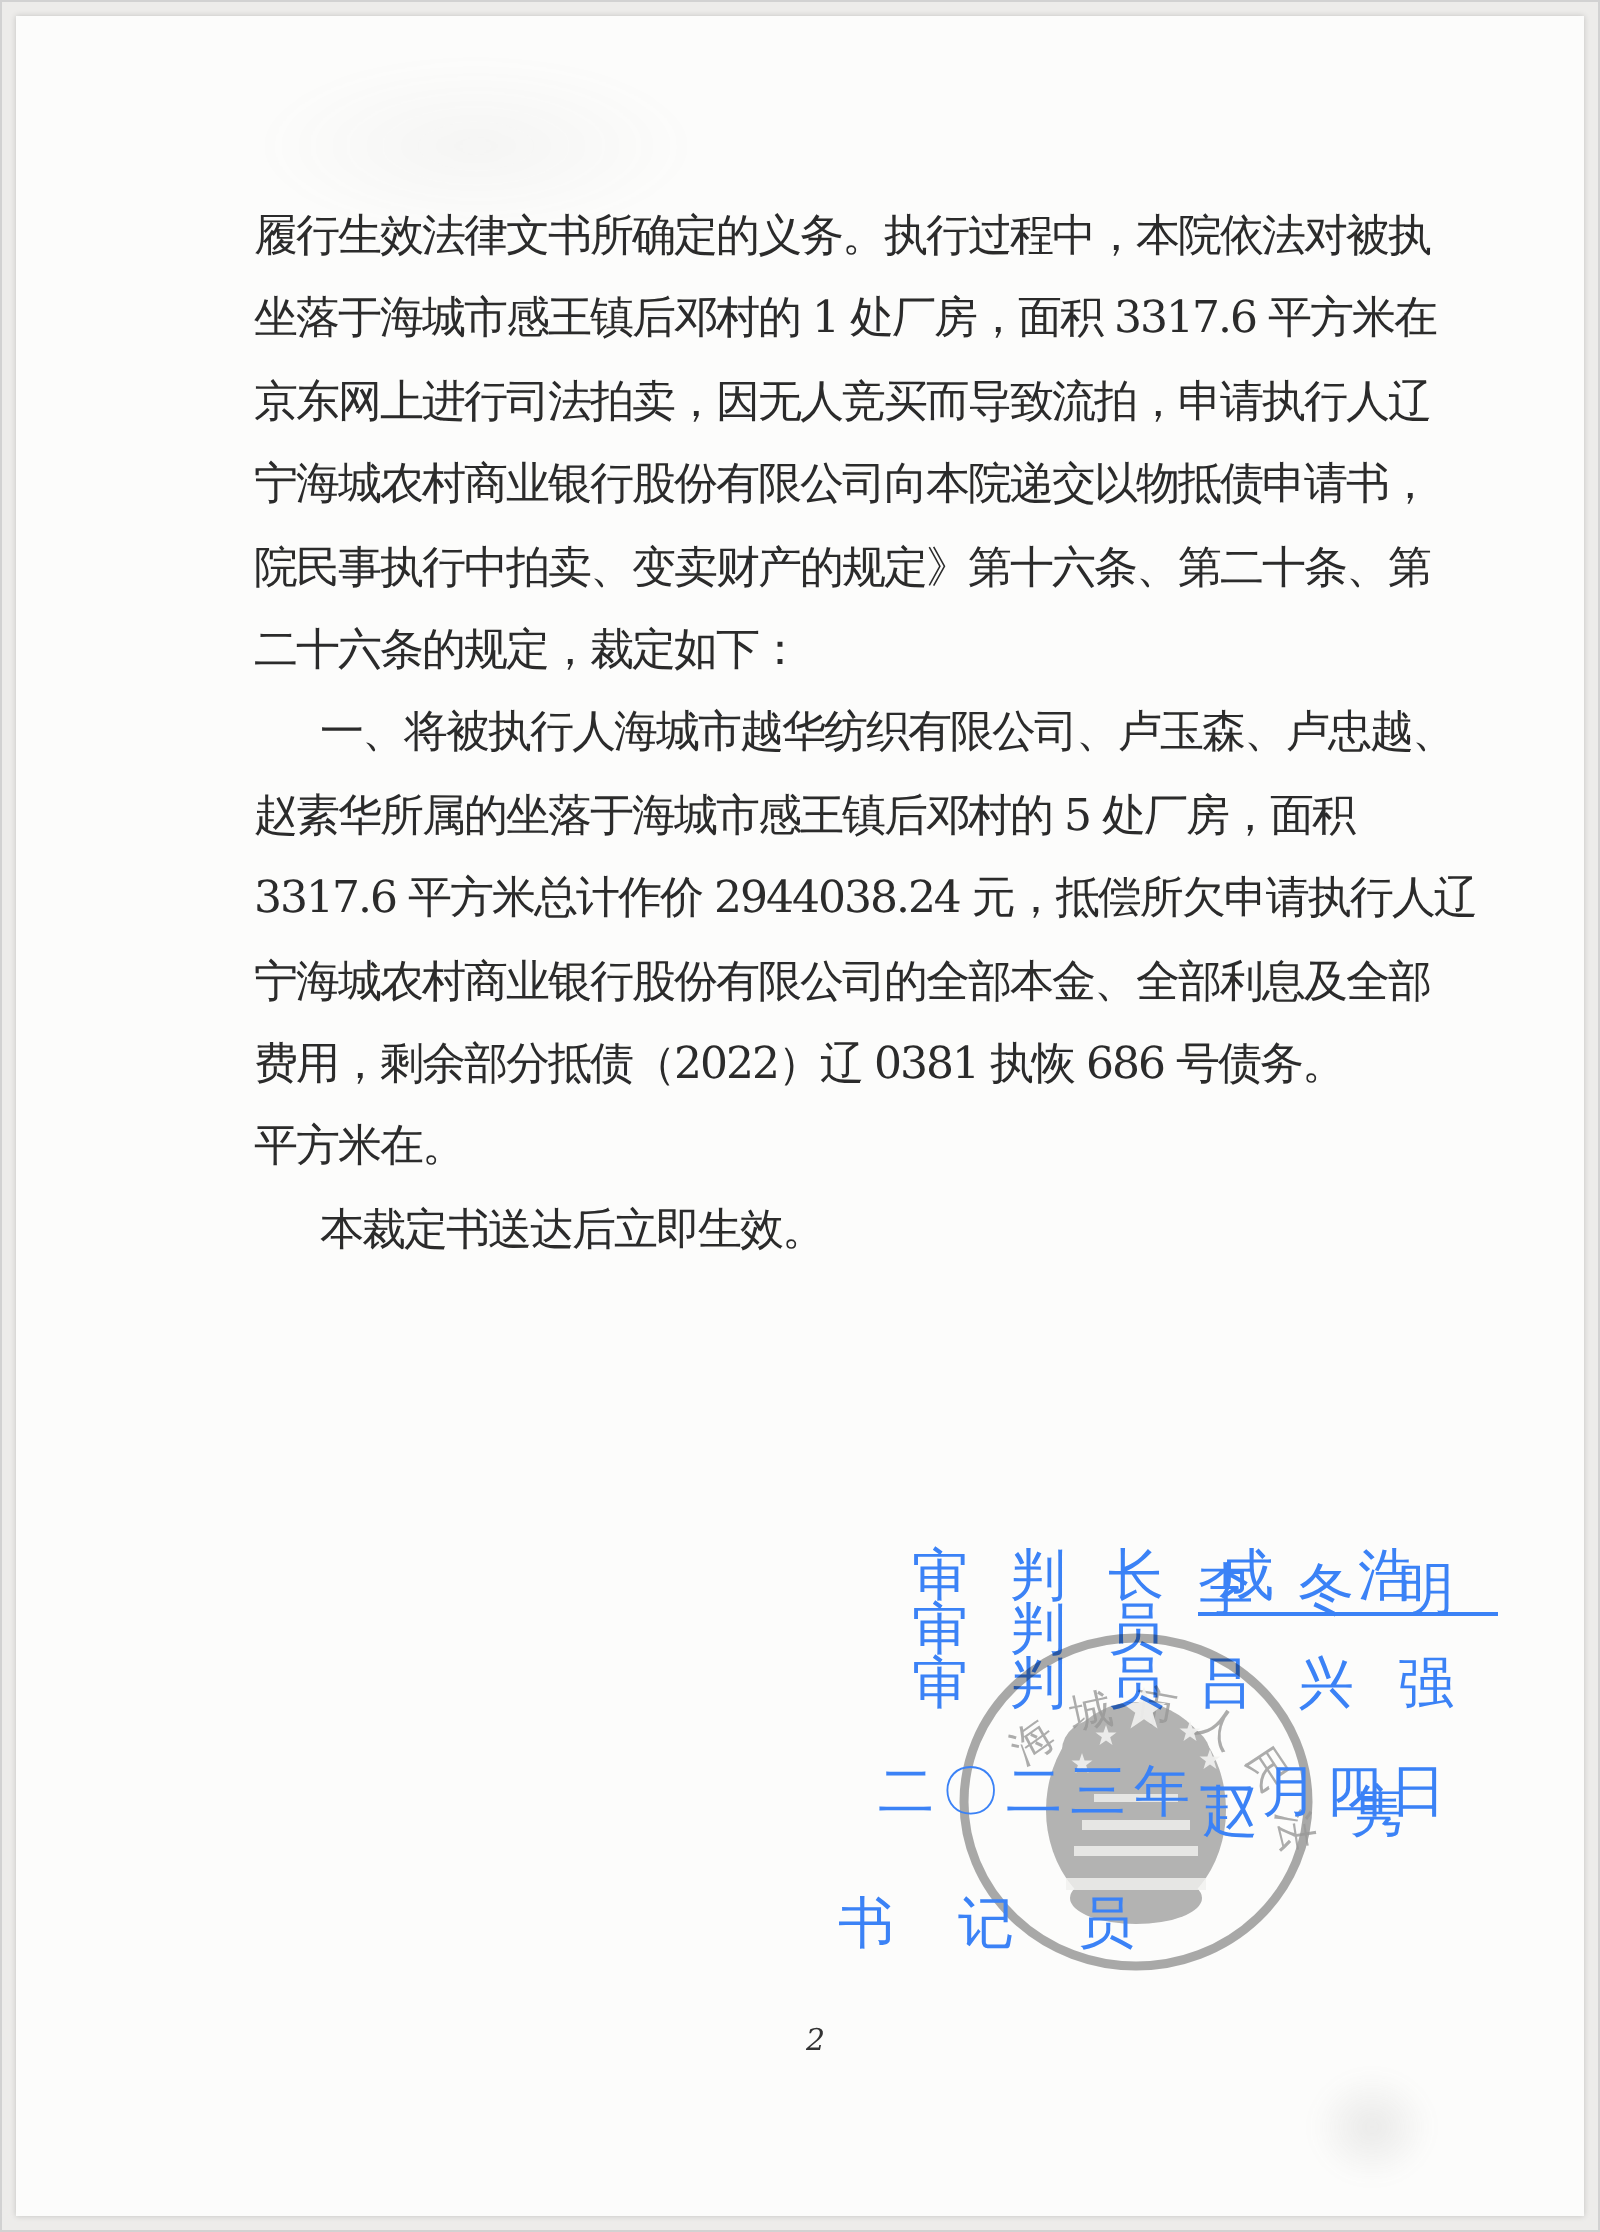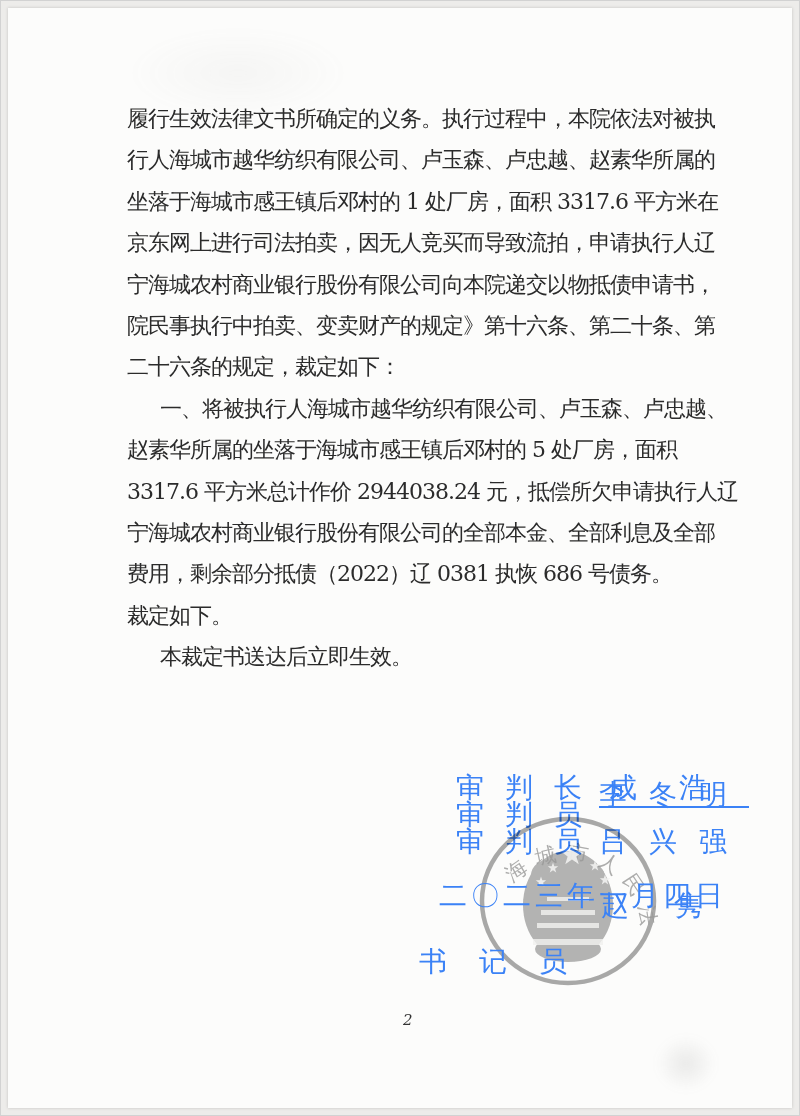--- a/index.html
+++ b/index.html
@@ -59,32 +59,31 @@
 <body>
 
 <div class="scan">
   <div class="page">
 
     <div class="smudge b"></div>
     <div class="smudge a"></div>
 
     <div class="body-text">
       <div class="ln">履行生效法律文书所确定的义务。执行过程中，本院依法对被执</div>
-      <div class="ln">行人海城市越华纺织有限公司、卢玉森、卢忠越、赵素华所属的</div>
       <div class="ln">坐落于海城市感王镇后邓村的 1 处厂房，面积 3317.6 平方米在</div>
       <div class="ln">京东网上进行司法拍卖，因无人竞买而导致流拍，申请执行人辽</div>
       <div class="ln">宁海城农村商业银行股份有限公司向本院递交以物抵债申请书，</div>
       <div class="ln">院民事执行中拍卖、变卖财产的规定》第十六条、第二十条、第</div>
       <div class="ln">二十六条的规定，裁定如下：</div>
       <div class="ln ind">一、将被执行人海城市越华纺织有限公司、卢玉森、卢忠越、</div>
       <div class="ln">赵素华所属的坐落于海城市感王镇后邓村的 5 处厂房，面积</div>
       <div class="ln">3317.6 平方米总计作价 2944038.24 元，抵偿所欠申请执行人辽</div>
       <div class="ln">宁海城农村商业银行股份有限公司的全部本金、全部利息及全部</div>
       <div class="ln">费用，剩余部分抵债（2022）辽 0381 执恢 686 号债务。</div>
-      <div class="ln">裁定如下。</div>
+      <div class="ln">平方米在。</div>
       <div class="ln ind">本裁定书送达后立即生效。</div>
     </div>
 
     <span class="sigspan role1">审判长</span>
     <span class="sigspan name1">成浩</span>
     <span class="sigspan role2">审判员</span>
     <span class="sigspan name2">李冬明</span>
     <span class="sigspan role3">审判员</span>
     <span class="sigspan name3">吕兴强</span>
 

